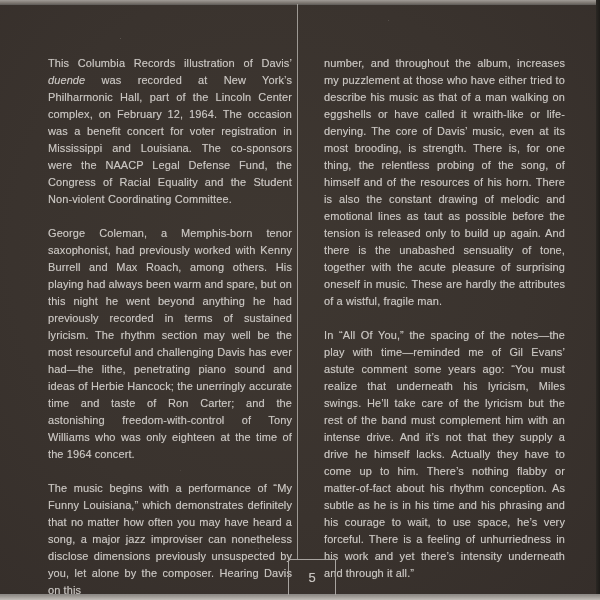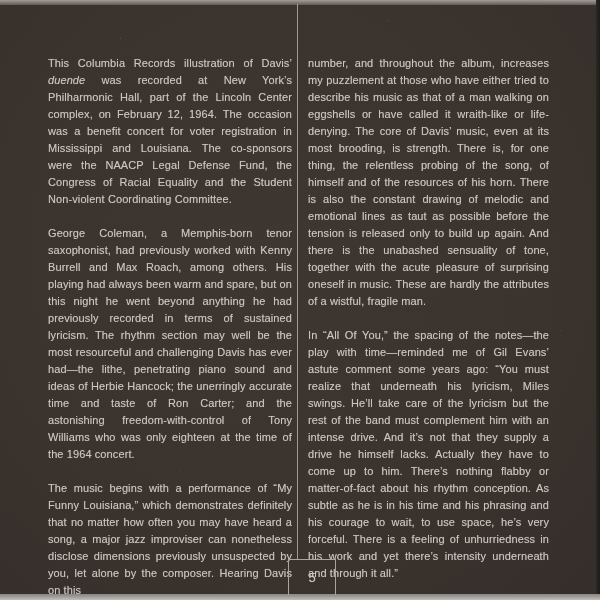--- a/index.html
+++ b/index.html
@@ -37,21 +37,21 @@
   
   .col {
     position: absolute; top: 55px;
     color: #c9c5c1;
     font-size: 11px; line-height: 17px;
     text-align: justify;
     letter-spacing: 0.1px;
     text-shadow: 0 0 0.7px rgba(225,221,217,0.45);
   }
   .col-left  { left: 48px;  width: 244px; }
-  .col-right { left: 308px; width: 241px; }
+  .col-right { left: 324px; width: 241px; }
   .col p { margin: 0 0 17px 0; }
   .col i { font-style: italic; }
   
   .page-number-box {
     position: absolute; left: 288px; top: 559px;
     width: 48px; height: 36px;
     border: 1px solid #a8a4a0; border-bottom: none;
     box-sizing: border-box;
     display: flex; align-items: center; justify-content: center;
     color: #c9c5c1; font-size: 13px;

